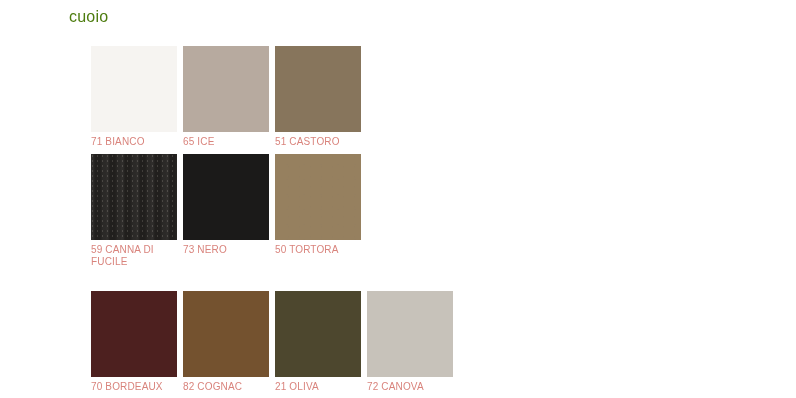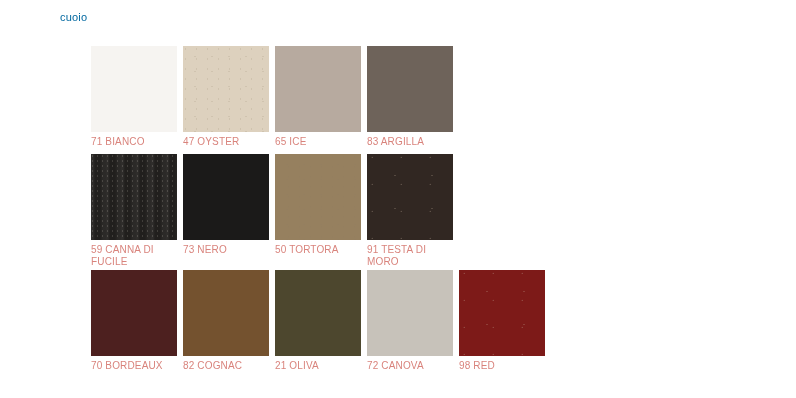--- a/index.html
+++ b/index.html
@@ -17,45 +17,45 @@
 
   #page {
     position: relative;
     width: 796px;
     height: 398px;
     background: #ffffff;
   }
 
   #title {
     position: absolute;
-    left: 60px;
+    left: 69px;
     top: 8px;
-    font-size: 11px;
+    font-size: 16px;
     line-height: 18px;
-    color: #0369a1;
+    color: #4d7c0f;
     letter-spacing: 0.2px;
     font-weight: 400;
     white-space: nowrap;
   }
 
   #grid {
     position: absolute;
     left: 91px;
     top: 46px;
     width: 632px;
   }
 
   .row {
     display: flex;
     flex-direction: row;
     gap: 6px;
     margin-bottom: 22px;
   }
   .row.r1 { margin-bottom: 6px; }
-  .row.r2 { margin-bottom: 2px; }
+  .row.r2 { margin-bottom: 23px; }
 
   .cell {
     width: 86px;
     flex: 0 0 86px;
   }
 
   .swatch {
     width: 86px;
     height: 86px;
     position: relative;
@@ -128,36 +128,30 @@
 
   <div id="grid">
       <div class="row r1">
         <div class="cell">
           <div class="swatch grain-none" style="background-color: rgb(246, 244, 241);">
             <div class="tex"></div>
           </div>
           <div class="label">71 BIANCO</div>
         </div>
         <div class="cell">
-          <div class="swatch grain-light" style="background-color: rgb(221, 209, 190);">
-            <div class="tex"></div>
-          </div>
-          <div class="label">47 OYSTER</div>
-        </div>
-        <div class="cell">
           <div class="swatch grain-none" style="background-color: rgb(183, 170, 159);">
             <div class="tex"></div>
           </div>
           <div class="label">65 ICE</div>
         </div>
         <div class="cell">
-          <div class="swatch grain-none" style="background-color: rgb(110, 99, 90);">
-            <div class="tex"></div>
-          </div>
-          <div class="label">83 ARGILLA</div>
+          <div class="swatch grain-none" style="background-color: rgb(135, 117, 92);">
+            <div class="tex"></div>
+          </div>
+          <div class="label">51 CASTORO</div>
         </div>
       </div>
       <div class="row r2">
         <div class="cell">
           <div class="swatch grain-streak" style="background-color: rgb(35, 33, 31);">
             <div class="tex"></div>
           </div>
           <div class="label">59 CANNA DI FUCILE</div>
         </div>
         <div class="cell">
@@ -165,26 +159,20 @@
             <div class="tex"></div>
           </div>
           <div class="label">73 NERO</div>
         </div>
         <div class="cell">
           <div class="swatch grain-light" style="background-color: rgb(150, 128, 95);">
             <div class="tex"></div>
           </div>
           <div class="label">50 TORTORA</div>
         </div>
-        <div class="cell">
-          <div class="swatch grain-sparse" style="background-color: rgb(49, 39, 34);">
-            <div class="tex"></div>
-          </div>
-          <div class="label">91 TESTA DI MORO</div>
-        </div>
       </div>
       <div class="row r3">
         <div class="cell">
           <div class="swatch grain-none" style="background-color: rgb(77, 32, 31);">
             <div class="tex"></div>
           </div>
           <div class="label">70 BORDEAUX</div>
         </div>
         <div class="cell">
           <div class="swatch grain-none" style="background-color: rgb(116, 82, 47);">
@@ -197,22 +185,16 @@
             <div class="tex"></div>
           </div>
           <div class="label">21 OLIVA</div>
         </div>
         <div class="cell">
           <div class="swatch grain-none" style="background-color: rgb(199, 194, 186);">
             <div class="tex"></div>
           </div>
           <div class="label">72 CANOVA</div>
         </div>
-        <div class="cell">
-          <div class="swatch grain-sparse" style="background-color: rgb(125, 26, 24);">
-            <div class="tex"></div>
-          </div>
-          <div class="label">98 RED</div>
-        </div>
       </div>
     </div>
 
 </div>
 
 </body></html>

